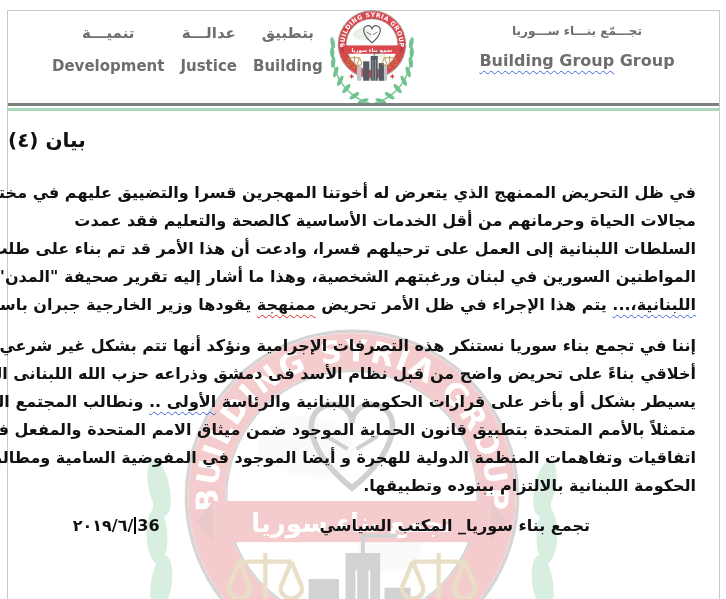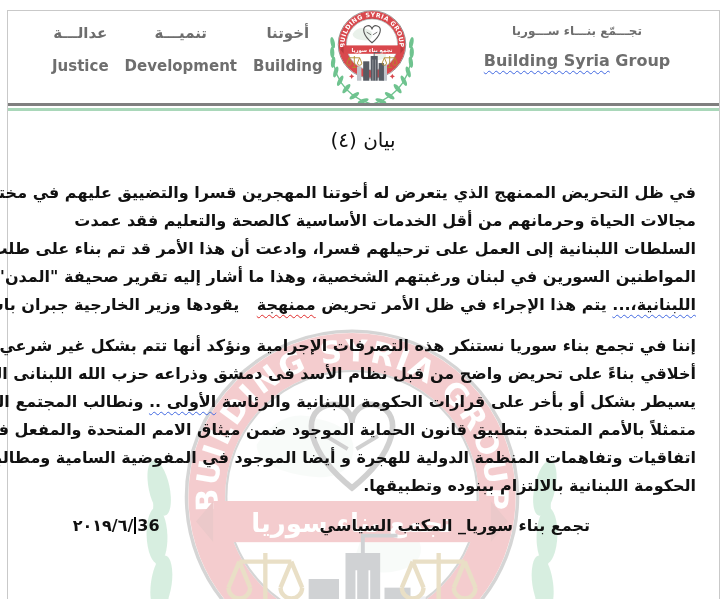--- a/index.html
+++ b/index.html
@@ -21,28 +21,28 @@
   .hdr-right{position:absolute;right:34px;top:24px;width:230px;text-align:center;color:var(--header-text);}
   .hdr-right .ar{font-size:12px;font-weight:bold;}
   .hdr-right .en{font-size:16px;font-weight:bold;margin-top:13px;}
   .divider{position:absolute;top:103px;left:8px;right:7px;}
   .divider .g1{height:3px;background:var(--divider-gray);}
   .divider .g2{height:3px;background:var(--divider-green);margin-top:2px;}
   
   .watermark{position:absolute;left:92px;top:293px;opacity:0.27;z-index:0;pointer-events:none;}
   
   .content{position:absolute;top:118px;left:8px;right:8px;z-index:1;direction:rtl;}
-  .doc-title{text-align:center;font-size:20px;font-weight:normal;color:#111;margin:10px 0 27px 0;}
+  .doc-title{text-align:left;font-size:20px;font-weight:bold;color:#111;margin:10px 0 27px 0;}
   .bodytext{padding:0 22px 0 8px;color:#111;}
   .para{margin:0 0 13px 0;}
   .line{font-size:16px;font-weight:bold;line-height:28px;white-space:nowrap;text-align:right;}
   .sq-blue{text-decoration-line:underline;text-decoration-style:wavy;
            text-decoration-color:var(--squiggle-blue);text-decoration-thickness:1px;text-underline-offset:4px;}
   .sq-red{text-decoration-line:underline;text-decoration-style:wavy;
-          text-decoration-color:var(--squiggle-red);text-decoration-thickness:1px;text-underline-offset:4px;margin-left:12px;}
+          text-decoration-color:var(--squiggle-red);text-decoration-thickness:1px;text-underline-offset:4px;}
   .footer{display:flex;direction:rtl;align-items:center;gap:160px;padding-right:128px;margin-top:16px;
           font-size:16px;font-weight:bold;color:#111;}
   .date{direction:ltr;unicode-bidi:isolate;display:inline-flex;align-items:center;}
   .cursor{display:inline-block;width:2px;height:17px;background:#000;margin:0 1px;}
 </style>
 </head>
 <body>
 
 <div class="page">
 
@@ -109,40 +109,40 @@
   </svg>
 
   <svg class="watermark" width="520" height="520" viewBox="0 0 120 120" aria-hidden="true">
     <use href="#bsg-logo"></use>
   </svg>
 
   <div class="page-border"></div>
 
   <div class="hdr-left" id="hdr-left">
       <div class="hdr-col">
+        <span class="ar">تنميـــة</span>
+        <span class="en">Development</span>
+      </div>
+      <div class="hdr-col">
         <span class="ar">عدالـــة</span>
         <span class="en">Justice</span>
       </div>
       <div class="hdr-col">
-        <span class="ar">تنميـــة</span>
-        <span class="en">Development</span>
-      </div>
-      <div class="hdr-col">
-        <span class="ar">أخوتنا</span>
+        <span class="ar">بتطبيق</span>
         <span class="en">Building</span>
       </div>
     </div>
 
   <svg class="logo-svg" width="108" height="106" viewBox="0 0 120 120">
     <use href="#bsg-logo"></use>
   </svg>
 
   <div class="hdr-right">
     <div class="ar">تجـــمّع بنـــاء ســـوريا</div>
-    <div class="en"><span class="sq-blue">Building Syria</span><span> Group</span></div>
+    <div class="en"><span class="sq-blue">Building Group</span><span> Group</span></div>
   </div>
 
   <div class="divider">
     <div class="g1"></div>
     <div class="g2"></div>
   </div>
 
   <div class="content">
     <div class="doc-title">بيان (٤)</div>
 

